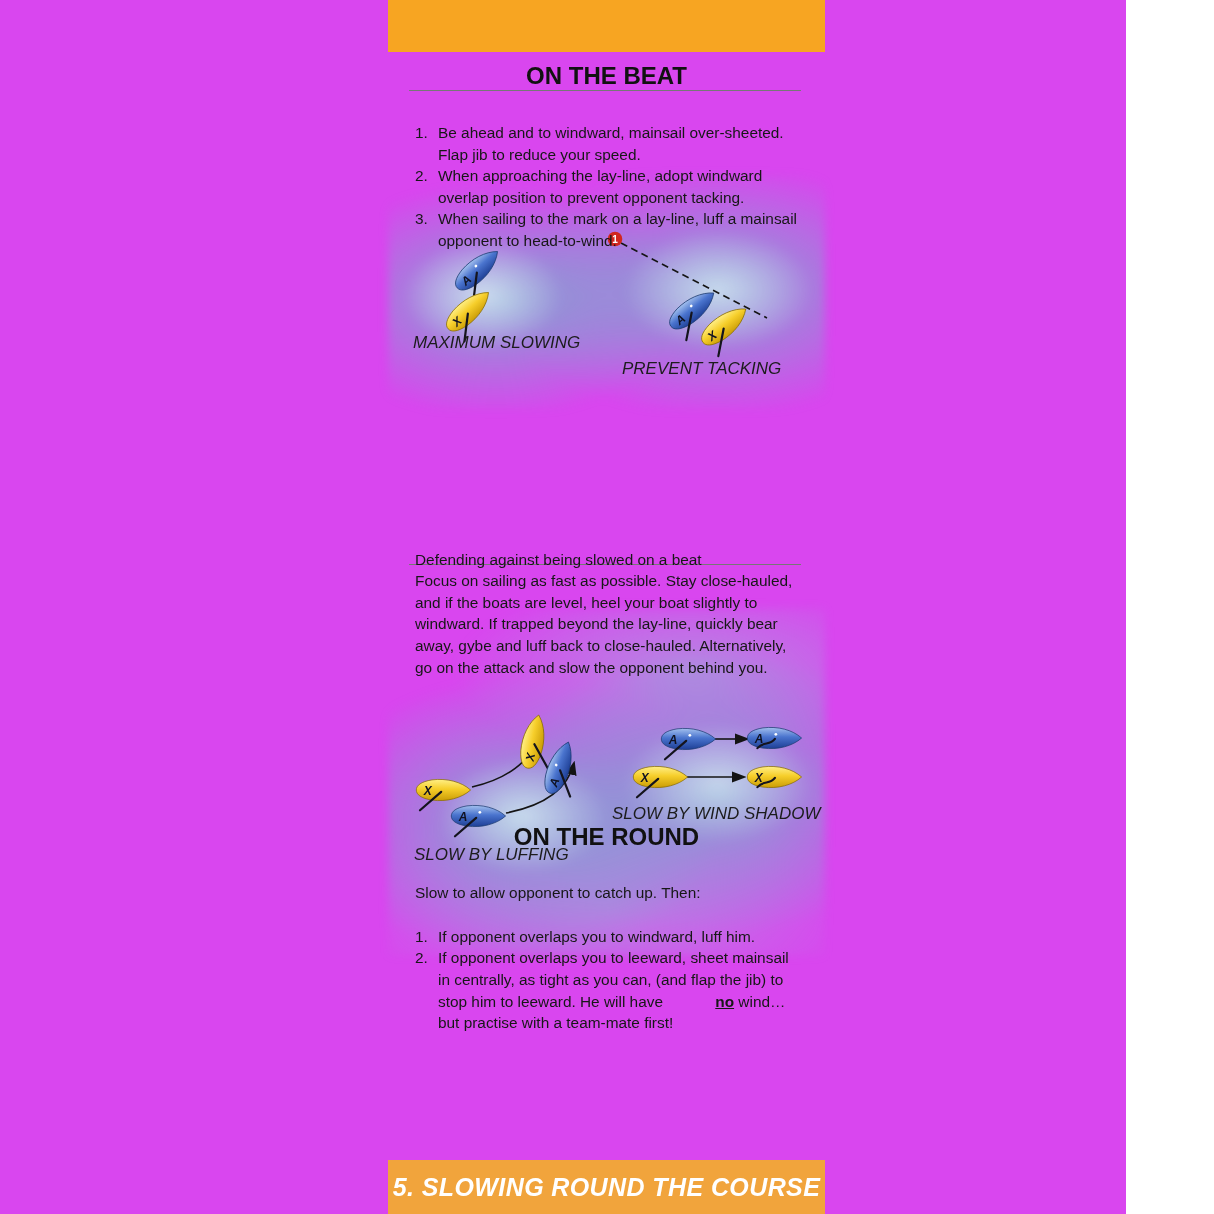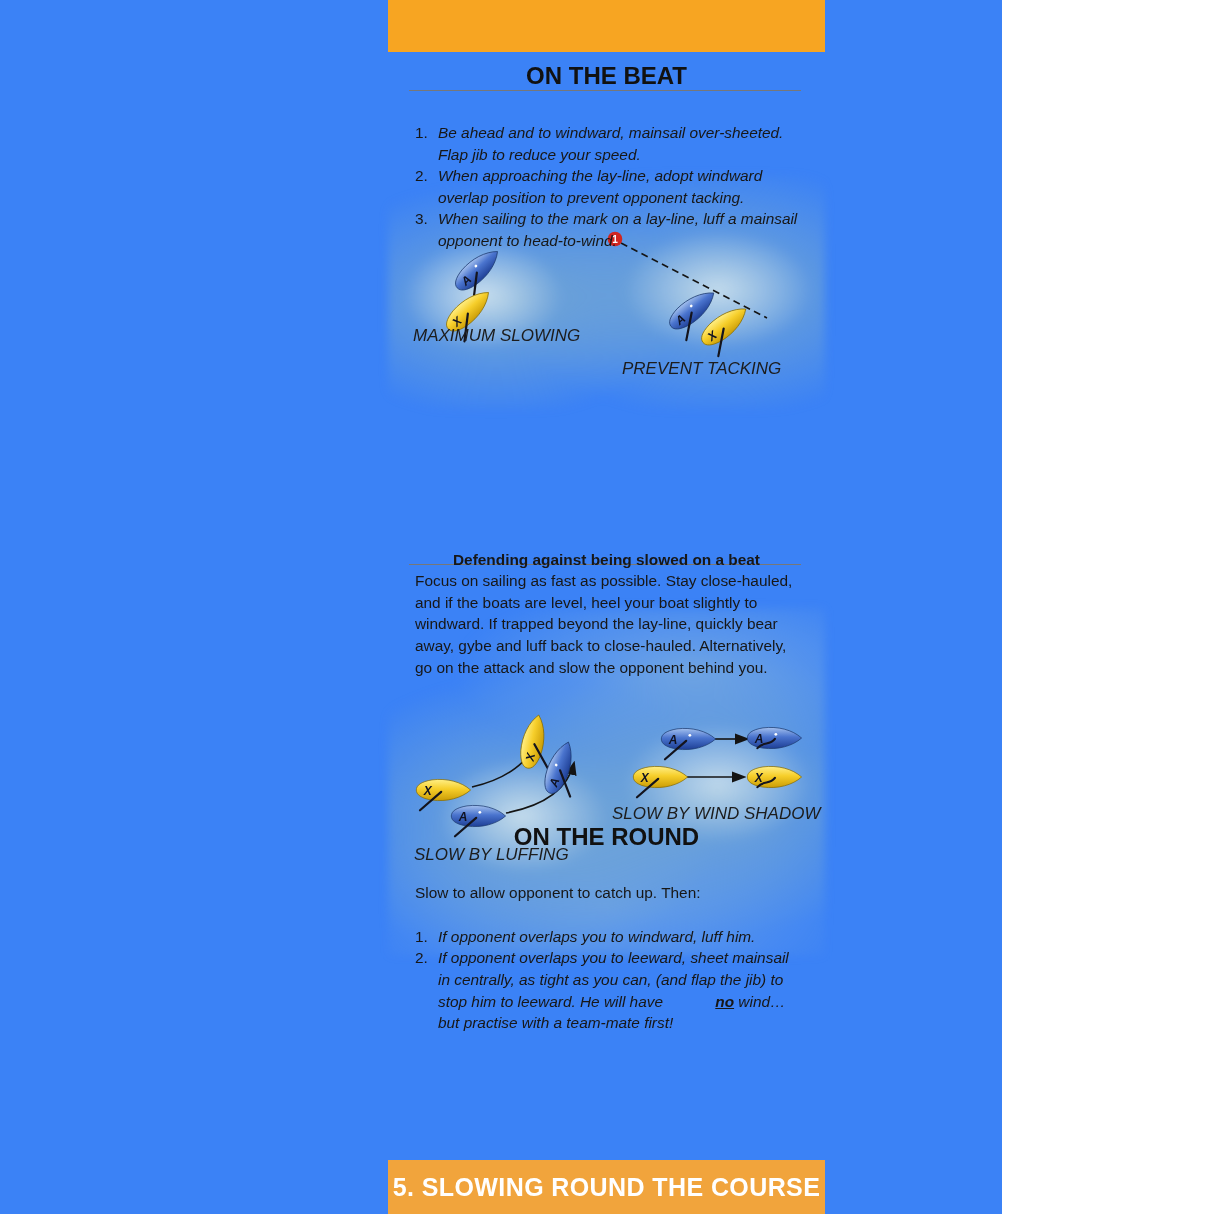--- a/index.html
+++ b/index.html
@@ -1,35 +1,35 @@
 <!DOCTYPE html>
 <html><head>
 <meta charset="utf-8">
 <style>
   html,body{margin:0;padding:0;background:#ffffff;}
-  .page{position:relative;width:1002px;height:1214px;background:#3b82f6;overflow:hidden;
+  .page{position:relative;width:1126px;height:1214px;background:#d946ef;overflow:hidden;
         font-family:"Liberation Sans",sans-serif;color:#171717;}
   .col{position:absolute;left:388px;top:0;width:437px;height:1214px;}
 
-  .bar{position:absolute;left:0;width:437px;background:#F7A522;}
+  .bar{position:absolute;left:0;width:437px;background:#F7A522;font-style:italic;}
   .bar.top{top:0;height:52px;}
   .bar.bottom{top:1160px;height:54px;background:#F1A43C;display:flex;align-items:center;justify-content:center;}
   .bar.bottom .bartext{color:#ffffff;font-weight:bold;font-size:25px;letter-spacing:.4px;white-space:nowrap;}
 
   .h1{position:absolute;left:0;width:437px;text-align:center;font-size:24px;font-weight:bold;color:#111;}
   .rule{position:absolute;left:21px;width:392px;border-top:1.2px solid #777;}
 
   .txt{font-size:15.4px;line-height:21.6px;color:#171717;}
   .block{position:absolute;left:27px;width:388px;}
-  .bold{font-weight:bold;margin-left:38px;}
+  .bold{font-weight:normal;}
   .noword{font-weight:bold;text-decoration:underline;margin-left:48px;}
 
   .olist .li{display:flex;}
   .olist .num{flex:0 0 23px;}
-  .olist .itxt{flex:1;font-style:italic;}
+  .olist .itxt{flex:1;}
 
   .diagram{position:absolute;left:0;width:437px;}
   .diagram svg{position:absolute;left:0;top:0;}
   .dlabel{position:absolute;font-style:italic;font-size:17px;color:#1c1c1c;white-space:nowrap;z-index:3;}
 
   .blob{position:absolute;left:0;width:437px;z-index:0;filter:blur(5px);}
   .blob1{top:175px;height:235px;background:
     radial-gradient(ellipse 80px 55px at 95px 120px, rgba(226,239,247,.75), rgba(226,239,247,0) 100%),
     radial-gradient(ellipse 95px 60px at 330px 115px, rgba(226,239,247,.70), rgba(226,239,247,0) 100%),
     radial-gradient(ellipse 195px 118px at 108px 125px, rgba(124,172,206,.92), rgba(124,172,206,0) 100%),
@@ -126,21 +126,21 @@
             <use href="#boom" class="bm"></use>
           <circle cx="34" cy="12" r="1.5" fill="#fff"></circle>
           <text class="bl" x="11" y="21">A</text>
         </g>
         <g transform="translate(336,102) rotate(-38) scale(0.92) translate(-32,-16)">
           <use href="#hull" class="hy"></use>
             <use href="#boom" class="bm"></use>
           <text class="bl" x="11" y="21">X</text>
         </g>
       </svg>
-      <div class="dlabel" style="left:25px;top:102px">MAXIMUM SLOWING</div>
+      <div class="dlabel" style="left:25px;top:109px">MAXIMUM SLOWING</div>
       <div class="dlabel" style="left:234px;top:135px">PREVENT TACKING</div>
     </div>
 
     <div class="block txt zup" style="top:391px">
       <div class="bold">Defending against being slowed on a beat</div>
       <div>Focus on sailing as fast as possible.  Stay close-hauled, and if the boats are level, heel your boat slightly to windward.  If trapped beyond the lay-line, quickly bear away, gybe and luff back to close-hauled.  Alternatively, go on the attack and slow the opponent behind you.</div>
     </div>
 
     <div class="h1 zup" style="top:536px">ON THE ROUND</div>
     <div class="rule" style="top:564px"></div>

